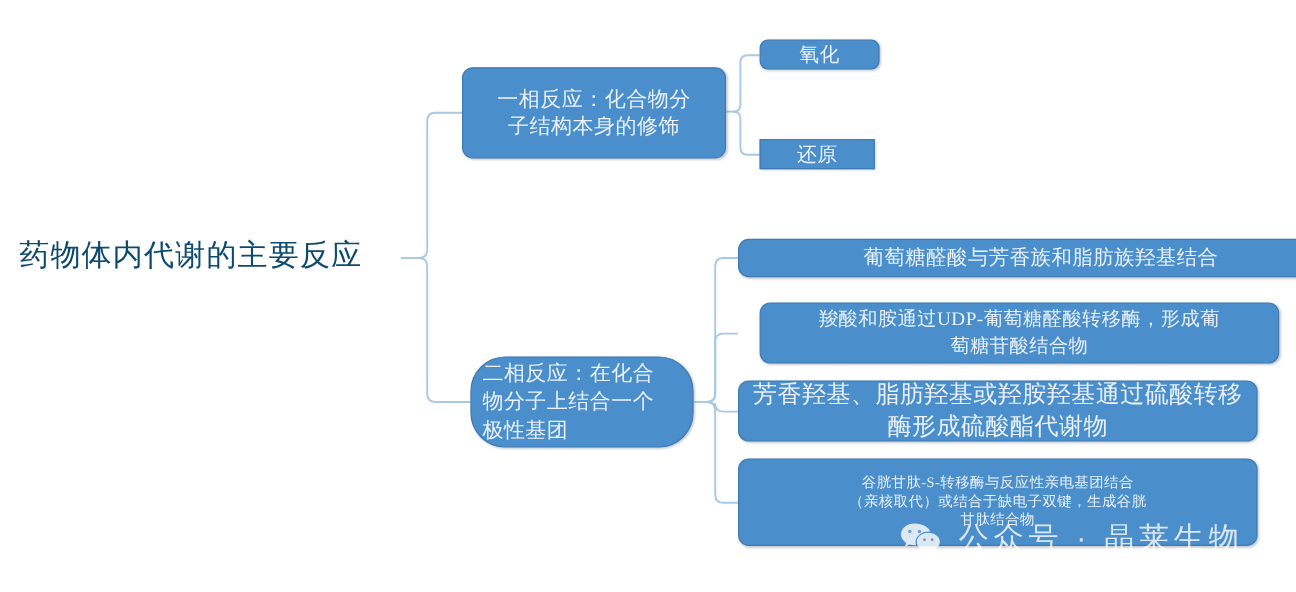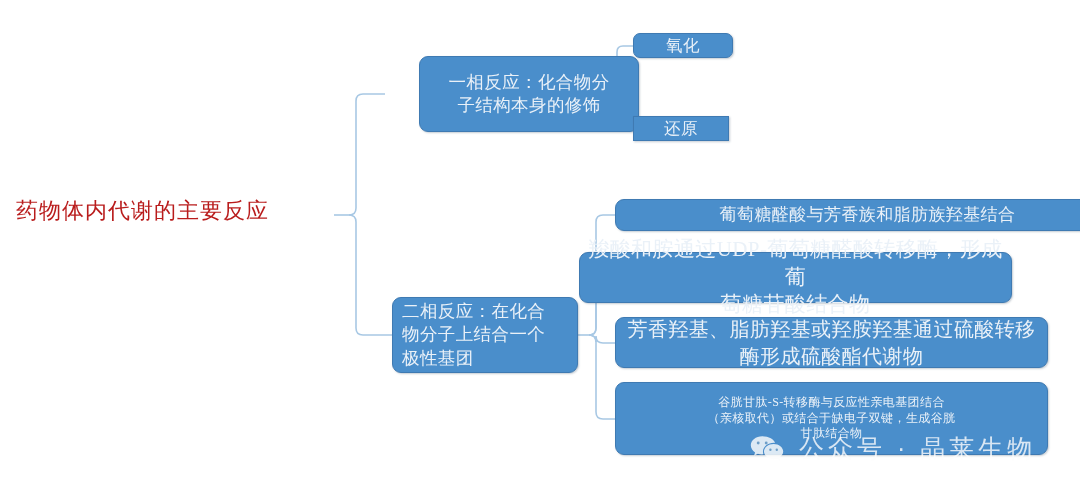--- a/index.html
+++ b/index.html
@@ -42,55 +42,55 @@
     box-shadow: 1px 1px 2px rgba(90,110,130,0.35);
     padding: 2px 8px;
   }
   .node-text {
     display: block;
     width: 100%;
     white-space: pre-line;
   }
   .root-label {
     position: absolute;
-    color: #b91c1c;
-    font-size: 22px;
+    color: #0c4a6e;
+    font-size: 25px;
     letter-spacing: 1px;
     white-space: nowrap;
   }
   
   #node-phase1 {
     left: 385px; top: 56px; width: 220px; height: 76px;
     font-size: 17.5px;
-    margin-left: 34px;
   }
   #node-oxidation {
     left: 633px; top: 33px; width: 100px; height: 25px;
     font-size: 16.5px;
     border-radius: 7px;
   }
   #node-reduction {
     left: 633px; top: 116px; width: 96px; height: 25px;
     font-size: 16.5px;
     border-radius: 0;
   }
   #node-phase2 {
     left: 392px; top: 297px; width: 186px; height: 76px;
     font-size: 17.5px;
     justify-content: flex-start;
     text-align: left;
     padding-left: 9px;
+    border-radius: 29px;
   }
   #node-glucuronide {
     left: 615px; top: 199px; width: 505px; height: 32px;
     font-size: 17px;
   }
   #node-udpgt {
-    left: 579px; top: 252px; width: 433px; height: 51px;
-    font-size: 21px;
+    left: 633px; top: 252px; width: 433px; height: 51px;
+    font-size: 16px;
   }
   #node-sulfotransferase {
     left: 615px; top: 317px; width: 433px; height: 51px;
     font-size: 20px;
   }
   #node-glutathione {
     left: 615px; top: 382px; width: 433px; height: 73px;
     font-size: 12px;
   }
   

